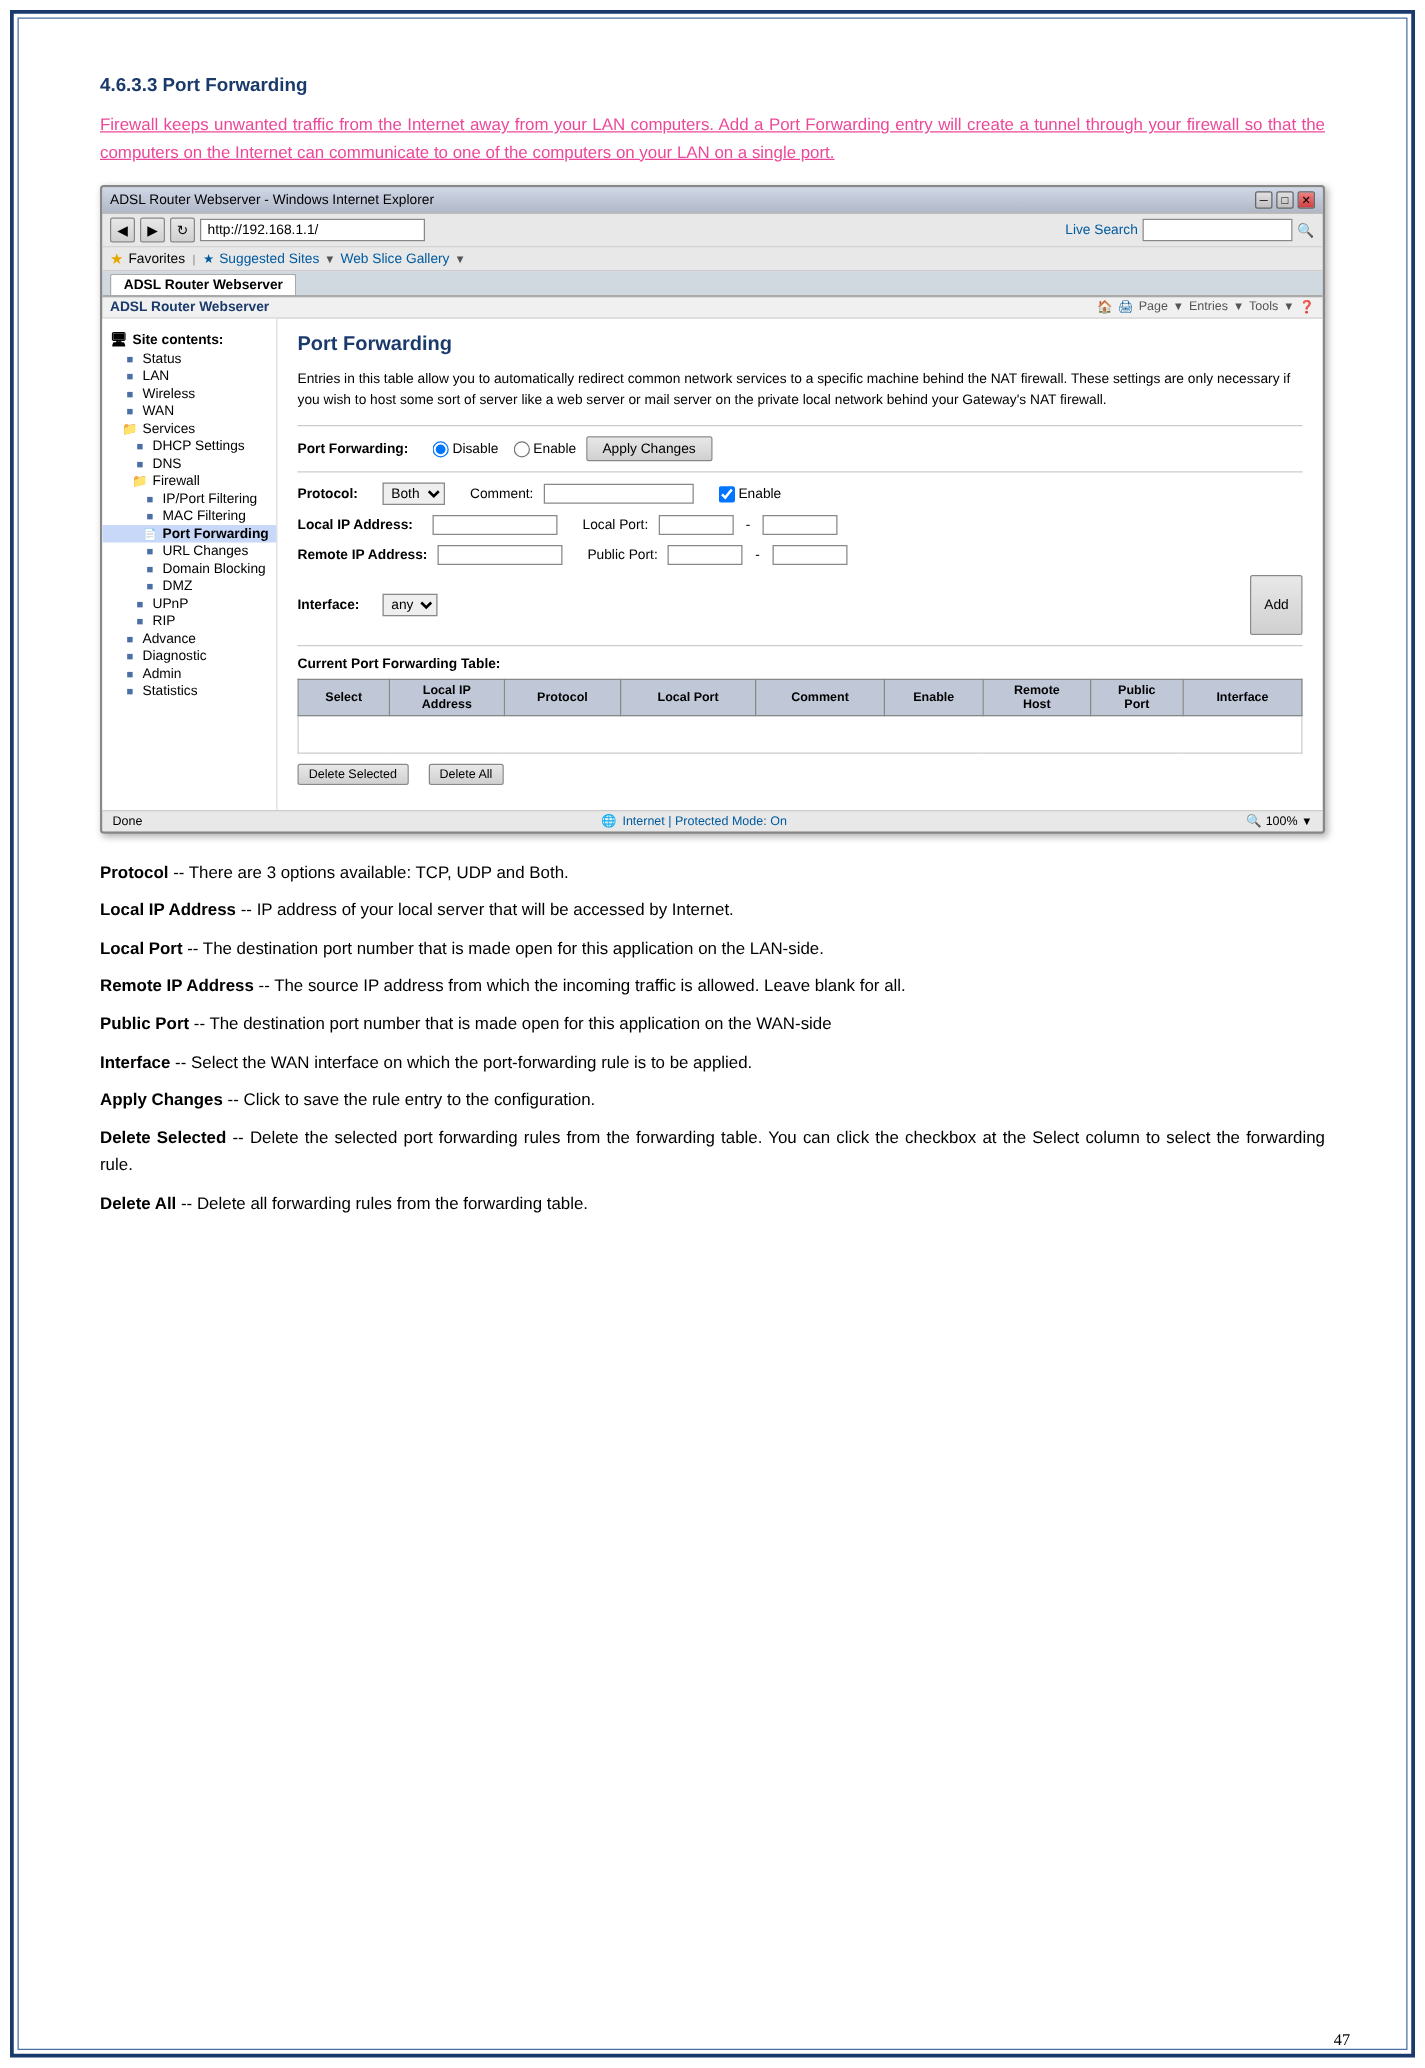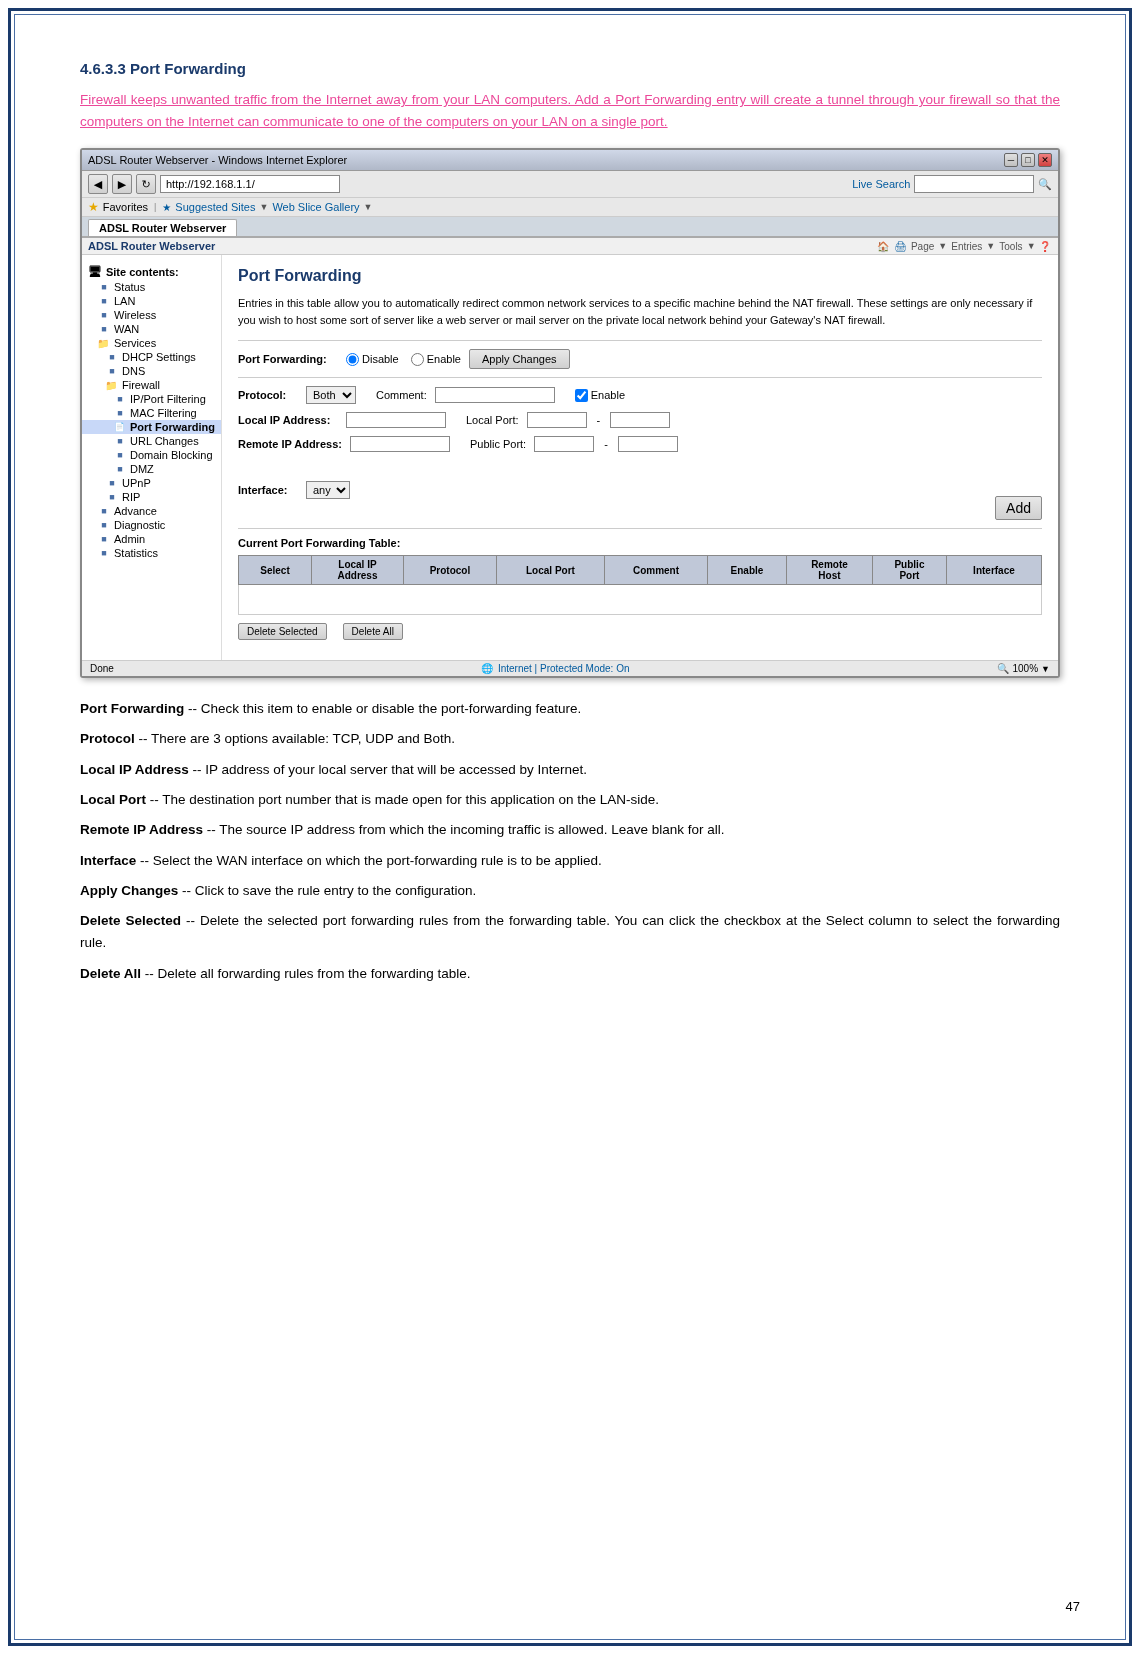--- a/index.html
+++ b/index.html
@@ -295,26 +295,25 @@
       border: 1px solid #888;
       padding: 3px 12px;
       font-size: 11px;
       cursor: pointer;
       border-radius: 2px;
     }
 
     .add-btn {
       background: linear-gradient(to bottom, #e8e8e8, #d0d0d0);
       border: 1px solid #888;
-      padding: 3px 10px;
-      font-size: 14px;
+      padding: 17px 10px;
+      font-size: 11px;
       cursor: pointer;
       border-radius: 2px;
       margin-left: auto;
-      margin-top: 36px;
     }
 
     .form-input {
       border: 1px solid #888;
       padding: 1px 4px;
       font-size: 11px;
       width: 100px;
     }
 
     .form-input.small { width: 60px; }
@@ -406,23 +405,24 @@
       margin-bottom: 8px;
       text-align: justify;
     }
 
     .desc-term {
       font-weight: bold;
     }
 
     .page-number {
       position: absolute;
-      bottom: 40px;
+      bottom: 14px;
       right: 60px;
       font-size: 13px;
+      font-family: Liberation Serif, serif;
     }
   </style>
 </head>
 <body>
 
 <div class="outer-border"></div>
 <div class="inner-border"></div>
 
 <div class="page-content">
 
@@ -686,25 +686,20 @@
         <span>🔍</span>
         <span>100%</span>
         <span style="font-size:9px;">▼</span>
       </div>
     </div>
 
   </div>
 
   <div class="desc-list">
 
-    <div class="desc-item">
-      <span class="desc-term">Port Forwarding</span>
-      <span> -- </span>
-      <span>Check this item to enable or disable the port-forwarding feature.</span>
-    </div>
 
     <div class="desc-item">
       <span class="desc-term">Protocol</span>
       <span> -- </span>
       <span>There are 3 options available: TCP, UDP and Both.</span>
     </div>
 
     <div class="desc-item">
       <span class="desc-term">Local IP Address</span>
       <span> -- </span>
@@ -716,20 +711,25 @@
       <span> -- </span>
       <span>The destination port number that is made open for this application on the LAN-side.</span>
     </div>
 
     <div class="desc-item">
       <span class="desc-term">Remote IP Address</span>
       <span> -- </span>
       <span>The source IP address from which the incoming traffic is allowed. Leave blank for all.</span>
     </div>
 
+    <div class="desc-item">
+      <span class="desc-term">Public Port</span>
+      <span> -- </span>
+      <span>The destination port number that is made open for this application on the WAN-side</span>
+    </div>
 
     <div class="desc-item">
       <span class="desc-term">Interface</span>
       <span> -- </span>
       <span>Select the WAN interface on which the port-forwarding rule is to be applied.</span>
     </div>
 
     <div class="desc-item">
       <span class="desc-term">Apply Changes</span>
       <span> -- </span>

